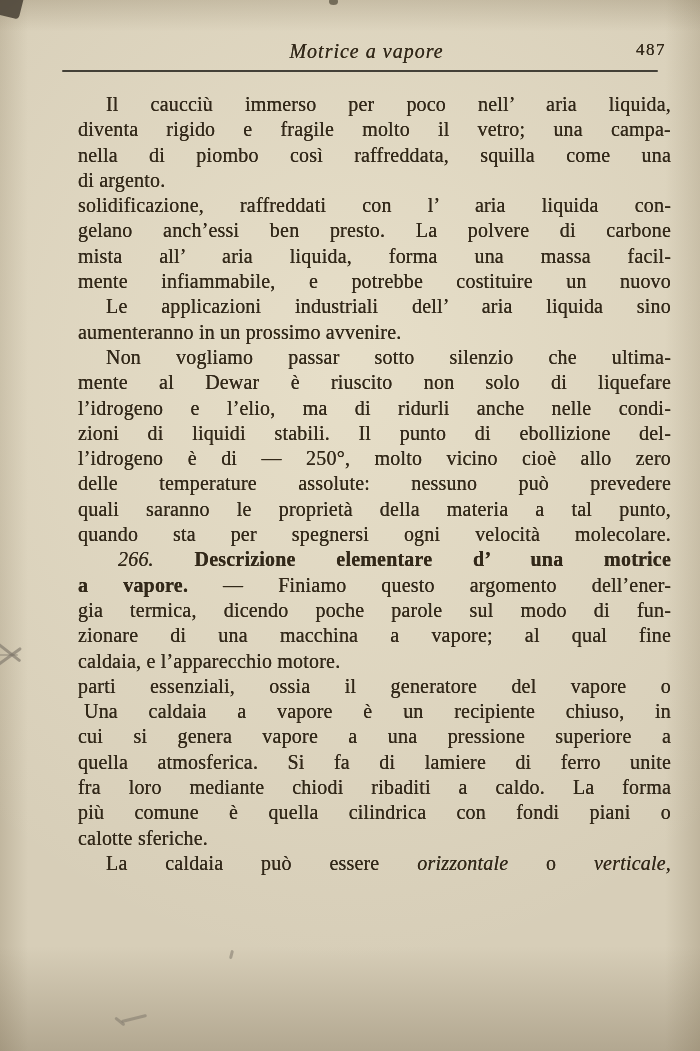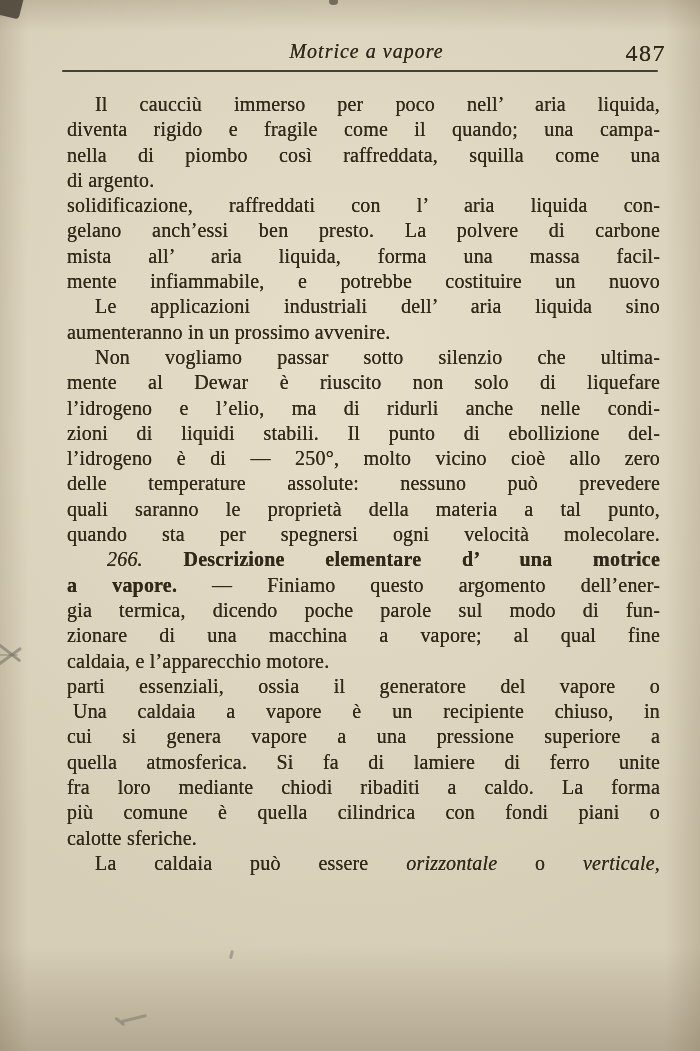--- a/index.html
+++ b/index.html
@@ -17,29 +17,29 @@
       linear-gradient(to right, rgba(125,110,82,0.24) 0%, rgba(125,110,82,0) 4%, rgba(125,110,82,0) 95%, rgba(125,110,82,0.26) 100%);
     color: var(--ink, #322819);
   }
   .header { position:absolute; top:40px; left:67px; width:599px; height:26px; }
   .running-title {
     display:block; text-align:center; font-style:italic;
     font-size:20px; letter-spacing:1px;
     text-shadow:0 0 0.5px currentColor;
   }
   .page-number {
-    position:absolute; right:0; top:0; font-size:24px; letter-spacing:1.5px;
+    position:absolute; right:0; top:0; font-size:17px; letter-spacing:1.5px;
     text-shadow:0 0 0.5px currentColor;
   }
   .rule {
     position:absolute; top:70px; left:62px; width:596px; height:2px;
     background: var(--rule, #2e2b24); border-radius:1px; opacity:0.88;
   }
   .body-text {
-    position:absolute; top:92px; left:67px; width:593px;
+    position:absolute; top:92px; left:78px; width:593px;
     font-size:20px; line-height:25.3px; letter-spacing:0.2px;
     text-shadow:0 0 0.5px currentColor;
     font-family:Liberation Serif, serif;
   }
   .line { text-align:justify; text-align-last:justify; }
   .line.last { text-align-last:left; }
   .indent    { text-indent:28px; }
   .indent-lg { text-indent:40px; }
   .indent-sm { text-indent:6px; }
   .b { font-weight:bold; }
@@ -66,21 +66,21 @@
     <span class="running-title">Motrice a vapore</span>
     <span class="page-number">487</span>
   </div>
 
   <div class="rule"></div>
 
   <div class="body-text">
 
     <div class="para">
       <div class="line indent">Il caucciù immerso per poco nell’ aria liquida,</div>
-      <div class="line">diventa rigido e fragile come il quando; una campa-</div>
+      <div class="line">diventa rigido e fragile molto il vetro; una campa-</div>
       <div class="line">nella di piombo così raffreddata, squilla come una</div>
       <div class="line last">di argento.</div>
     </div>
 
     <div class="para">
       <div class="line">solidificazione, raffreddati con l’ aria liquida con-</div>
       <div class="line">gelano anch’essi ben presto. La polvere di carbone</div>
       <div class="line">mista all’ aria liquida, forma una massa facil-</div>
       <div class="line">mente infiammabile, e potrebbe costituire un nuovo</div>
     </div>

